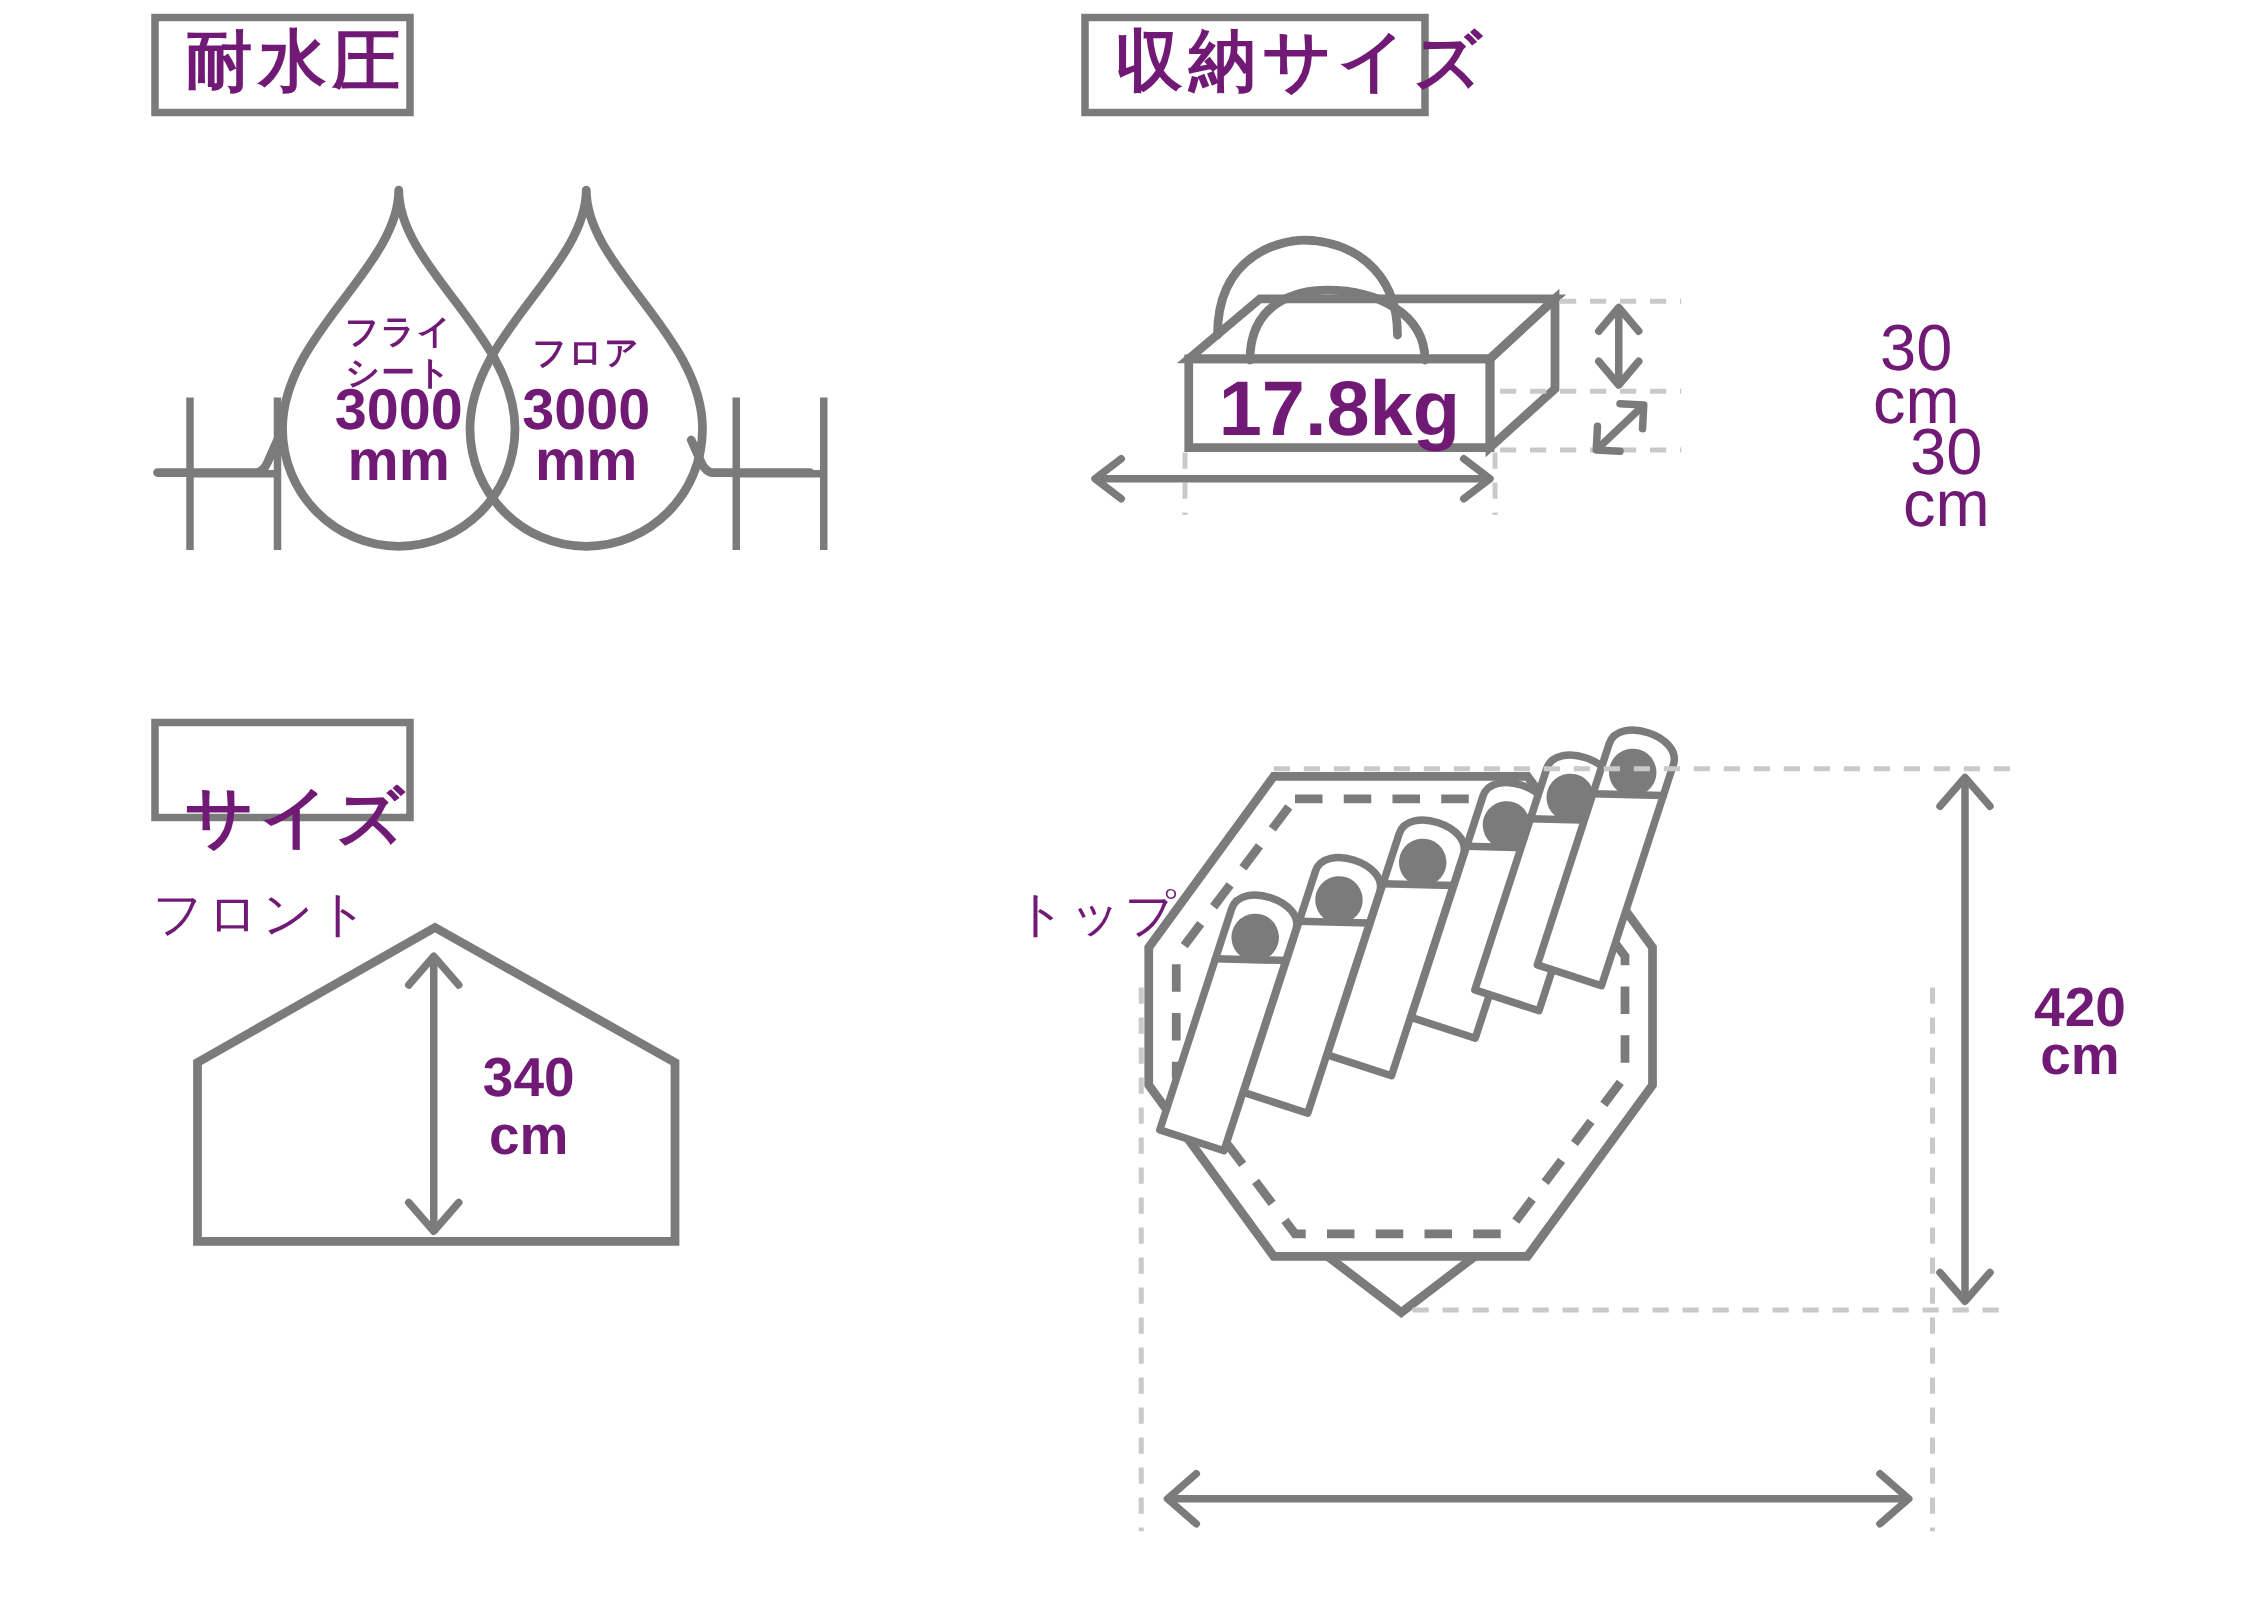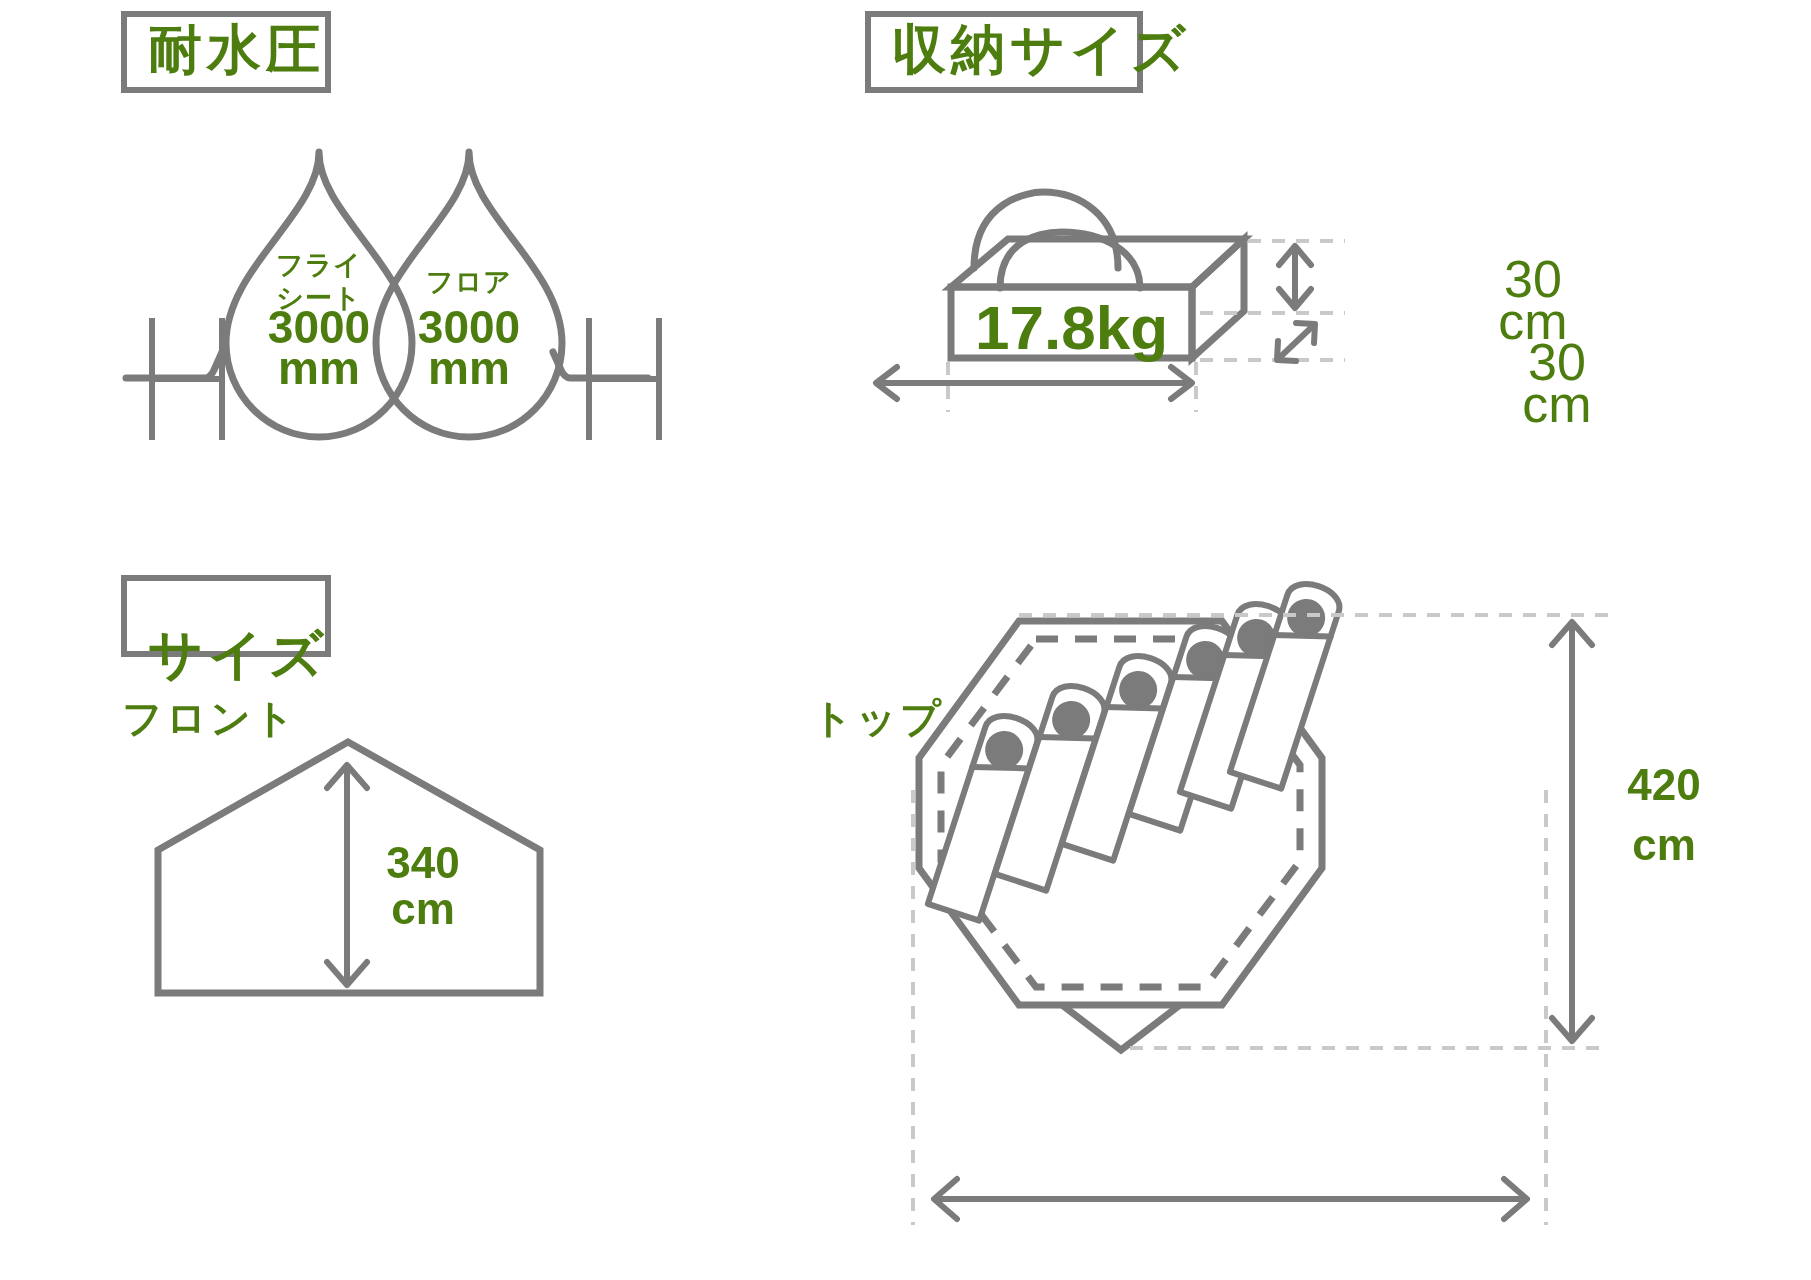--- a/index.html
+++ b/index.html
@@ -89,33 +89,34 @@
     stroke-linecap: round;
   }
   .hdr-rect {
     fill: #ffffff;
     stroke: #7b7b7b;
     stroke-width: 6;
   }
   
   .tx {
     position: absolute;
-    color: #4d7c0f;
+    color: #701a75;
     white-space: pre;
     line-height: 1.0;
   }
   .hdr-text {
     font-size: 54px;
     font-weight: 700;
     letter-spacing: 5px;
   }
   .sub-label {
     font-size: 40px;
-    font-weight: 700;
+    font-weight: 400;
     letter-spacing: 3px;
+    margin-top: 14px;
   }
   .drop-cap {
     font-size: 27px;
     font-weight: 700;
     text-align: center;
     line-height: 1.22;
     letter-spacing: 1px;
   }
   .drop-num {
     font-size: 46px;
@@ -307,17 +308,17 @@
 
   <div class="tx hdr-text" style="left:148px; top:586px;margin-top:41px;">サイズ</div>
 
   <div class="tx sub-label" style="left:122px; top:698px;">フロント</div>
 
   <div class="tx dim-big" style="left:363px; top:838px; width:120px;">340</div>
   <div class="tx dim-big" style="left:363px; top:884px; width:120px;">cm</div>
 
   <div class="tx sub-label" style="left:812px; top:698px;">トップ</div>
 
-  <div class="tx dim-big" style="left:1604px; top:760px; width:120px;">420</div>
+  <div class="tx dim-big" style="left:1604px; top:782px; width:120px;">420</div>
   <div class="tx dim-big" style="left:1604px; top:820px; width:120px;">cm</div>
 
 
 </div>
 
 </body></html>

